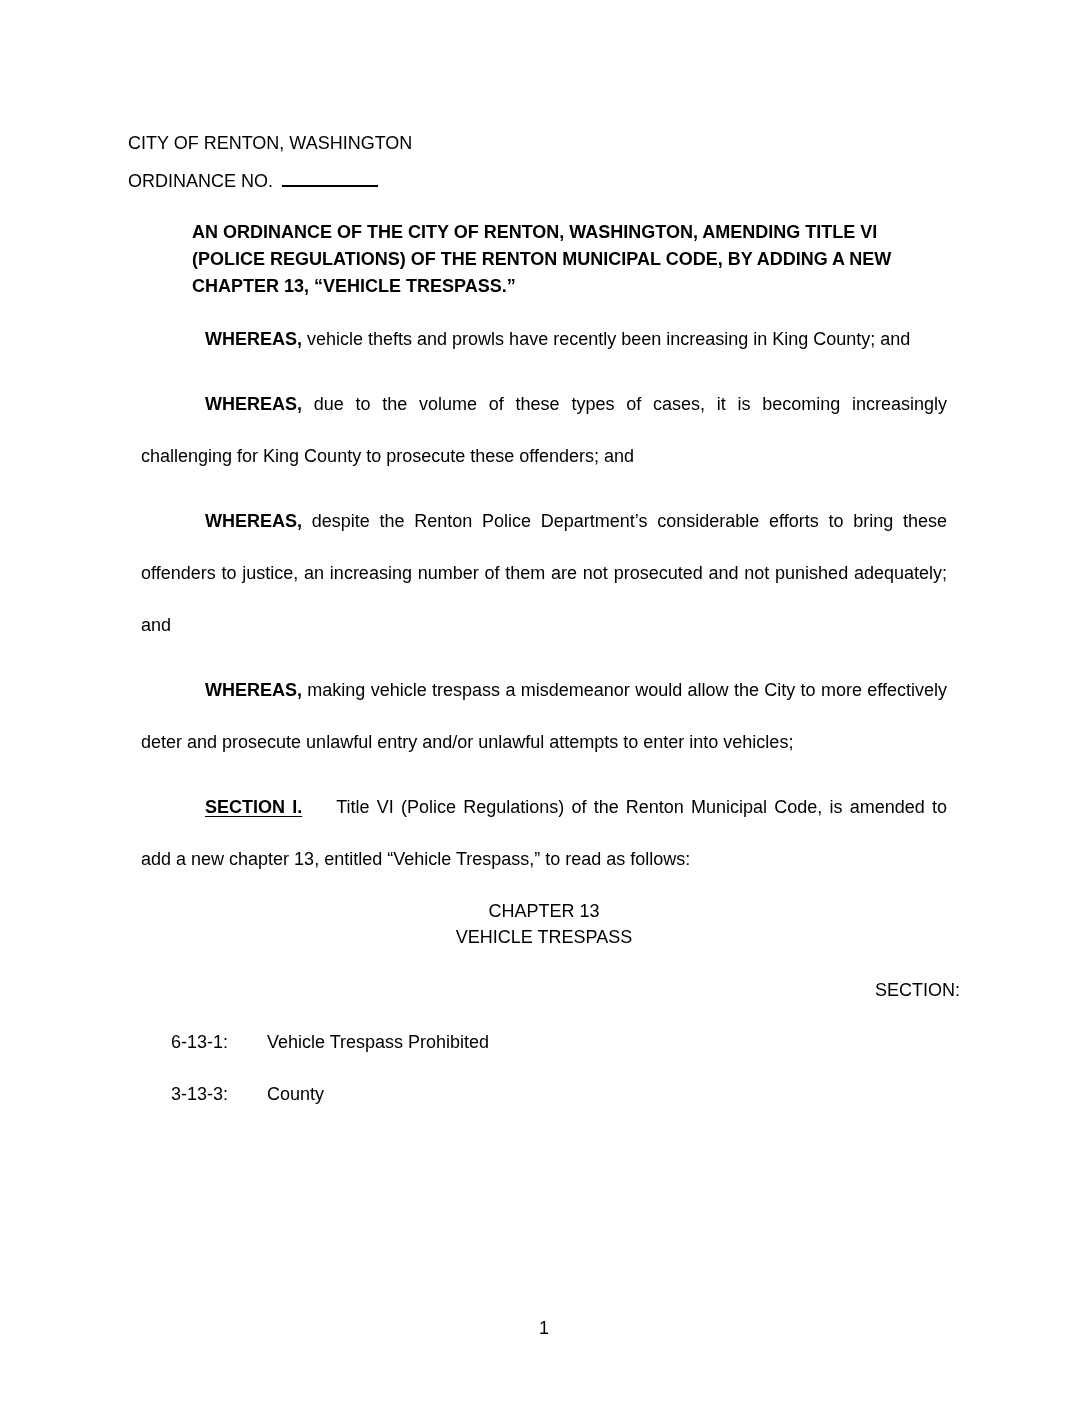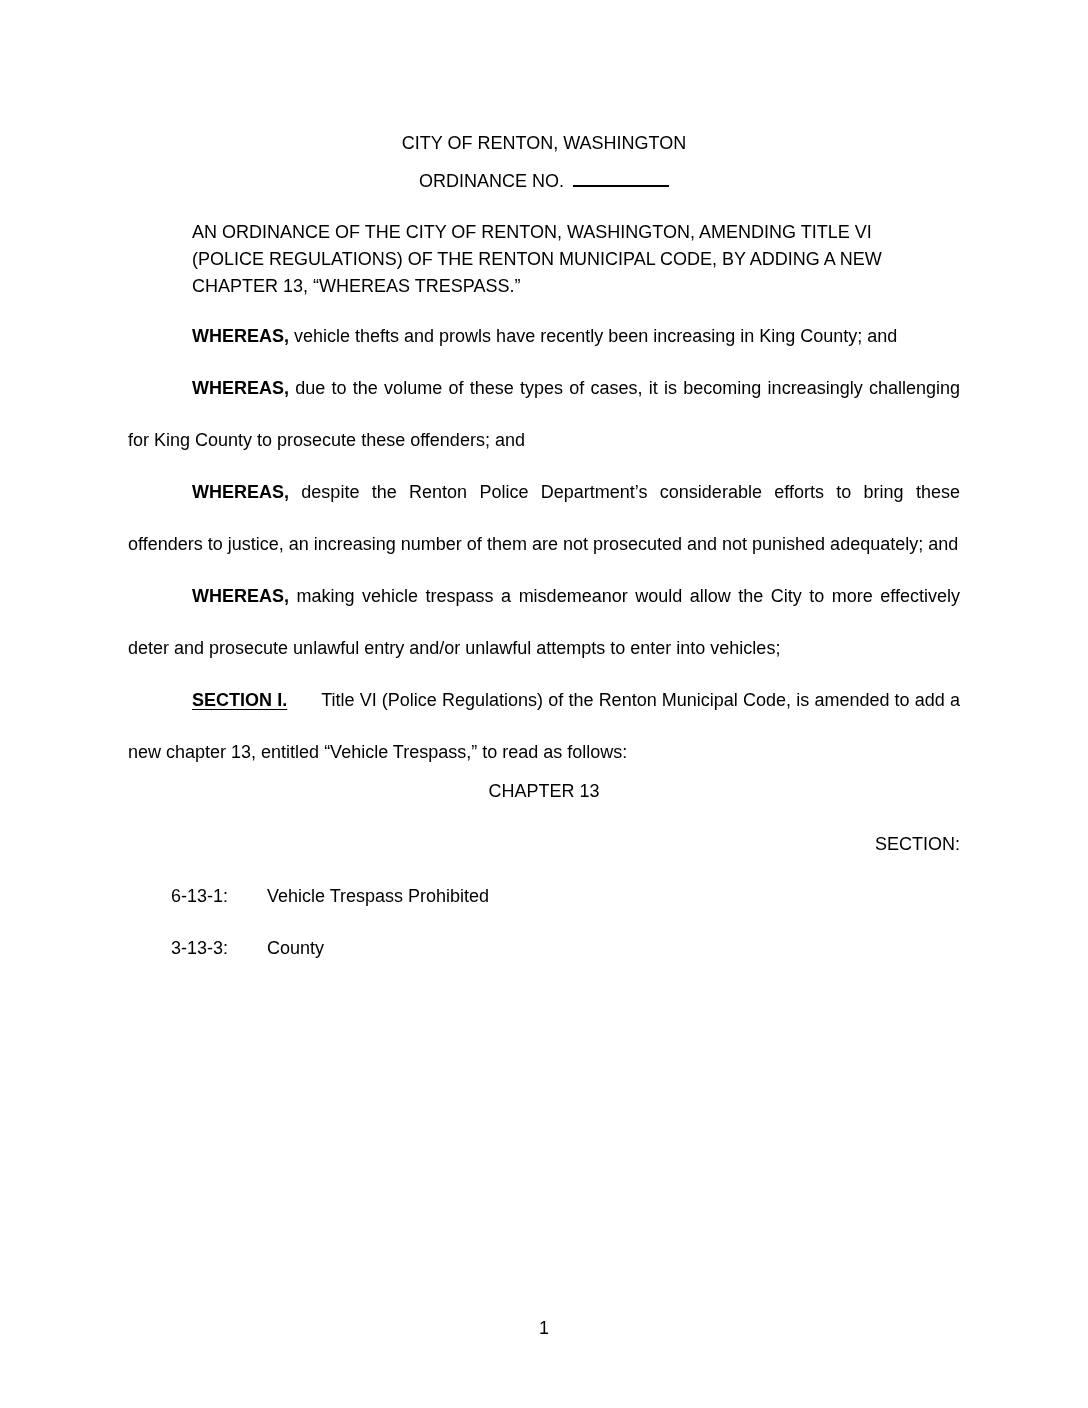--- a/index.html
+++ b/index.html
@@ -18,47 +18,46 @@
     overflow: hidden;
     box-sizing: border-box;
   }
   .content {
     position: absolute;
     left: 128px;
     top: 133px;
     width: 832px;
   }
   .center-line {
-    text-align: center;
     line-height: 21px;
     font-weight: 400;
   }
   .ordinance-line {
     margin-top: 17px;
   }
   .blank-line {
     display: inline-block;
     width: 96px;
     height: 14px;
     border-bottom: 2px solid #000;
     margin-left: 4px;
   }
   .title-block {
     margin-top: 27px;
     margin-left: 64px;
     width: 704px;
-    font-weight: 400;
+    font-weight: 700;
     line-height: 27px;
     text-align: justify;
   }
   .paragraphs {
     margin-top: 10px;
   }
   .body-par {
-    margin: 0;
+    margin: 13px;
     line-height: 52px;
     text-indent: 64px;
     text-align: justify;
     text-align-last: left;
   }
   .body-par b { font-weight: 700; }
   .u-label {
     font-weight: 700;
     text-decoration: underline;
     text-underline-offset: 3px;
@@ -105,21 +104,21 @@
     <div class="center-line">CITY OF RENTON, WASHINGTON</div>
 
     <div class="center-line ordinance-line">
       <span>ORDINANCE NO.</span>
       <span class="blank-line"></span>
     </div>
 
     <div class="title-block">
       <div>AN ORDINANCE OF THE CITY OF RENTON, WASHINGTON, AMENDING TITLE VI</div>
       <div>(POLICE REGULATIONS) OF THE RENTON MUNICIPAL CODE, BY ADDING A NEW</div>
-      <div>CHAPTER 13, “WHEREAS TRESPASS.”</div>
+      <div>CHAPTER 13, “VEHICLE TRESPASS.”</div>
     </div>
 
     <div class="paragraphs">
       <p class="body-par">
         <b>WHEREAS,</b><span> vehicle thefts and prowls have recently been increasing in King County; and</span>
       </p>
       <p class="body-par">
         <b>WHEREAS,</b><span> due to the volume of these types of cases, it is becoming increasingly challenging for King County to prosecute these offenders; and</span>
       </p>
       <p class="body-par">
@@ -128,20 +127,21 @@
       <p class="body-par">
         <b>WHEREAS,</b><span> making vehicle trespass a misdemeanor would allow the City to more effectively deter and prosecute unlawful entry and/or unlawful attempts to enter into vehicles;</span>
       </p>
       <p class="body-par">
         <span class="u-label">SECTION I.</span><span class="tab-space"></span><span>Title VI (Police Regulations) of the Renton Municipal Code, is amended to add a new chapter 13, entitled “Vehicle Trespass,” to read as follows:</span>
       </p>
     </div>
 
     <div class="chapter-heading">
       <div>CHAPTER 13</div>
+      <div>VEHICLE TRESPASS</div>
     </div>
 
     <div class="section-label">SECTION:</div>
 
     <div class="toc-list">
       <div class="toc-item">
         <span class="toc-num">6-13-1:</span><span>Vehicle Trespass Prohibited</span>
       </div>
       <div class="toc-item">
         <span class="toc-num">3-13-3:</span><span>County</span>

